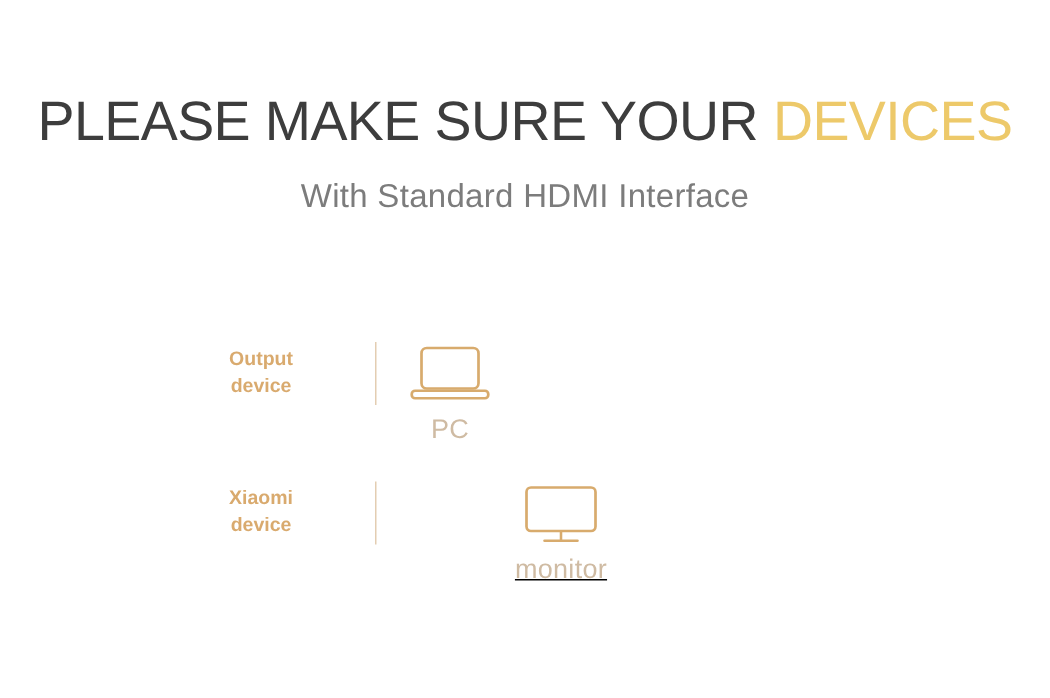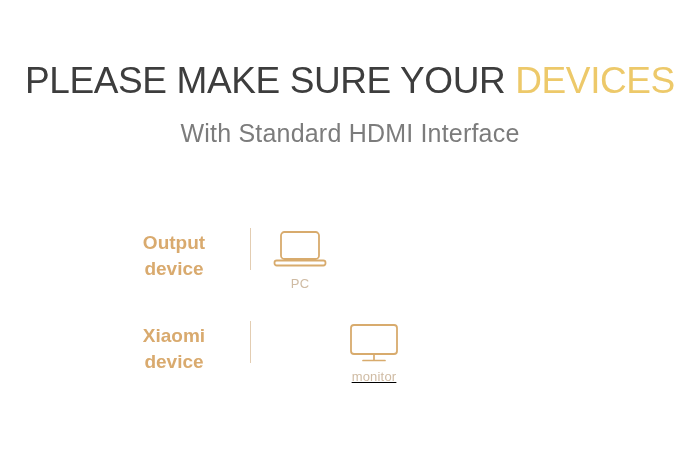--- a/index.html
+++ b/index.html
@@ -31,21 +31,21 @@
   }
   .heading .accent {
     color: #edc96a;
   }
   .subtitle {
     position: absolute;
     top: 118px;
     left: 0;
     width: 700px;
     text-align: center;
-    font-size: 25px;
+    font-size: 22px;
     font-weight: normal;
     color: #7c7c7c;
     letter-spacing: 0.2px;
     line-height: 1.2;
   }
 
   
   .rows {
     position: absolute;
     top: 220px;
@@ -56,21 +56,21 @@
     position: relative;
     height: 95px;
   }
   .row-label {
     position: absolute;
     left: 120px;
     top: 10px;
     width: 108px;
     text-align: center;
     color: #d9aa6e;
-    font-size: 19px;
+    font-size: 13px;
     font-weight: bold;
     line-height: 1.35;
   }
   .row-label .l2 { display: block; }
   .divider {
     position: absolute;
     left: 250px;
     top: 8px;
     width: 1px;
     height: 42px;
@@ -84,21 +84,21 @@
     text-align: center;
   }
   .icon-slot {
     height: 52px;
     display: flex;
     align-items: flex-end;
     justify-content: center;
   }
   .caption {
     margin-top: 4px;
-    font-size: 13px;
+    font-size: 18px;
     color: #cfbba3;
     letter-spacing: 0.2px;
     white-space: nowrap;
   }
   .caption.tight { margin-top: 1px; }
 
   
   .dots {
     display: flex;
     gap: 3.5px;

